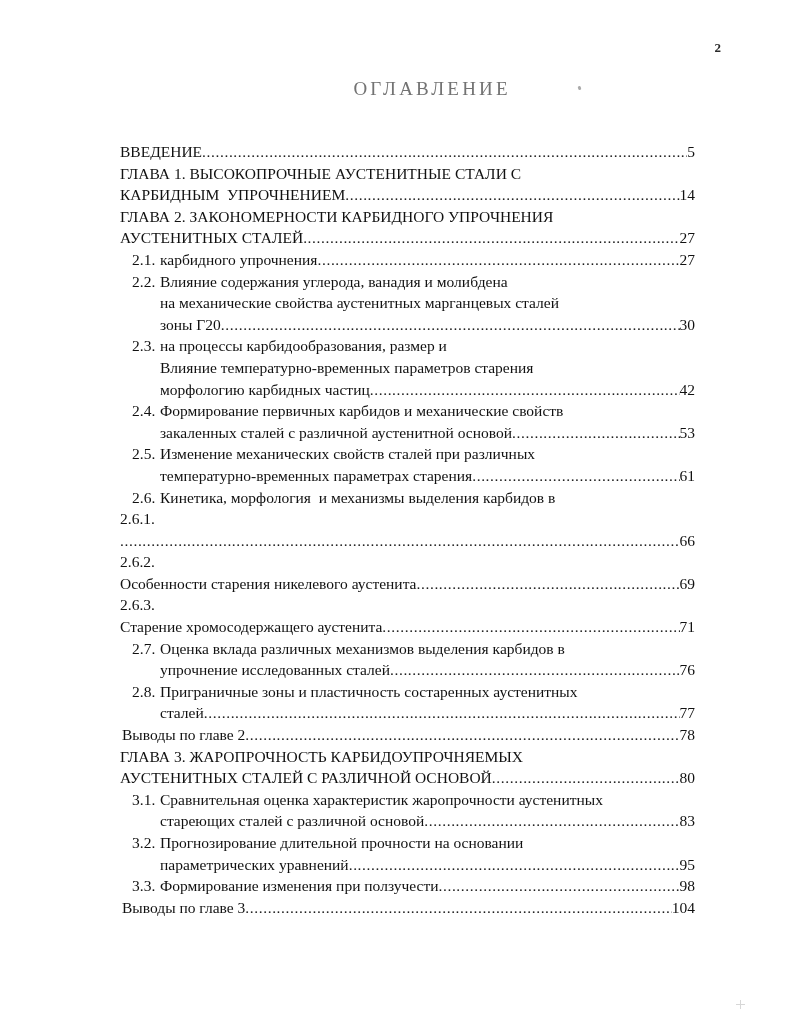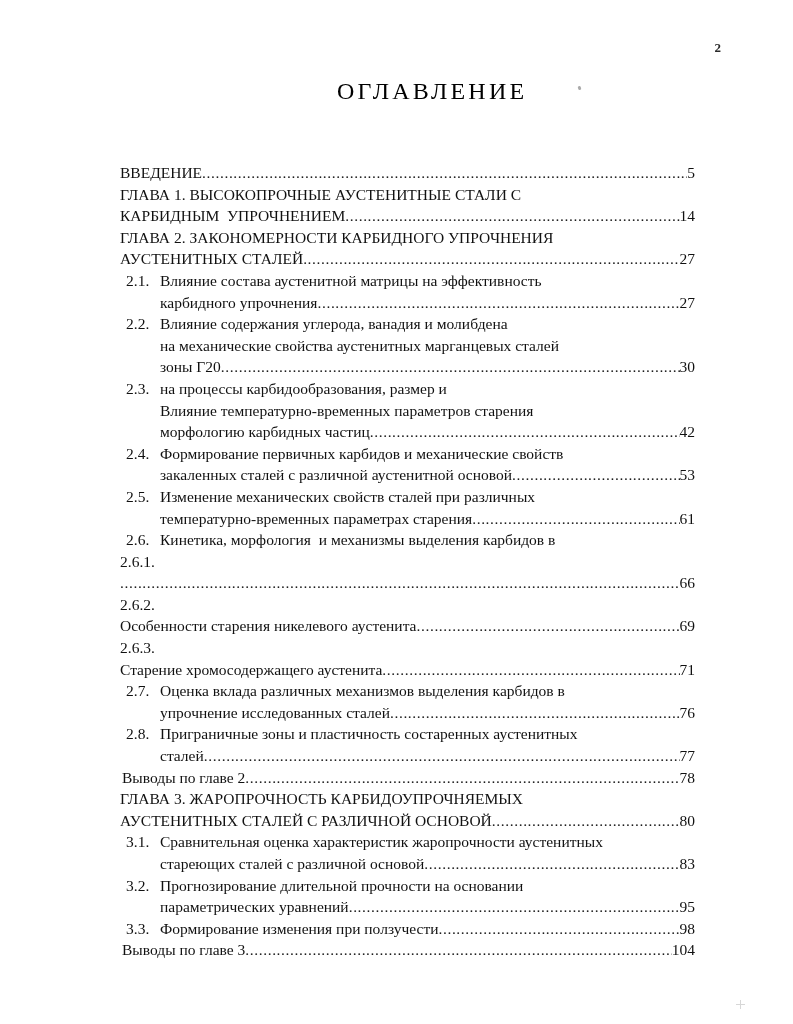--- a/index.html
+++ b/index.html
@@ -59,26 +59,26 @@
   .speck2::after  { left: 0; top: 4px; width: 9px; height: 1px; }
 
   .content {
     position: absolute;
     left: 120px;
     top: 78px;
     width: 575px;
   }
   .doc-title {
     text-align: center;
-    font-size: 24px;
+    font-size: 19px;
     letter-spacing: 3.2px;
     text-indent: 3.2px;
-    margin: 0 0 57px 0;
+    margin: 0 0 41px 0;
     padding-left: 46px;
-    color: #000000;
+    color: #737373;
     font-weight: 400;
   }
 
   
   .row {
     position: relative;
     font-size: 15.5px;
     line-height: 21.6px;
     color: #111111;
   }
@@ -90,21 +90,21 @@
   
   .chapter .body { padding-left: 0; }
 
   
   .sec {
     position: relative;
     padding-left: 40px;
   }
   .sec .num {
     position: absolute;
-    left: 6px;
+    left: 12px;
     top: 0;
     width: 38px;
     font-size: 15.5px;
     line-height: 21.6px;
     white-space: nowrap;
     color: #111111;
   }
   
   .subsec {
     position: relative;
@@ -159,21 +159,21 @@
   <div class="folio">2</div>
   <div class="speck"></div>
   <div class="speck2"></div>
 
   <div class="content">
     <div class="doc-title">ОГЛАВЛЕНИЕ</div>
     <div id="toc-list">
         <div class="row chapter"><span class="body"><span class="ln last"><span class="txt">ВВЕДЕНИЕ</span><span class="leader"></span><span class="pg">5</span></span></span></div>
         <div class="row chapter gap-lg"><span class="body"><span class="ln">ГЛАВА 1. ВЫСОКОПРОЧНЫЕ АУСТЕНИТНЫЕ СТАЛИ С</span><span class="ln last"><span class="txt">КАРБИДНЫМ  УПРОЧНЕНИЕМ</span><span class="leader"></span><span class="pg">14</span></span></span></div>
         <div class="row chapter gap-lg"><span class="body"><span class="ln">ГЛАВА 2. ЗАКОНОМЕРНОСТИ КАРБИДНОГО УПРОЧНЕНИЯ</span><span class="ln last"><span class="txt">АУСТЕНИТНЫХ СТАЛЕЙ</span><span class="leader"></span><span class="pg">27</span></span></span></div>
-        <div class="row sec"><span class="num">2.1.</span><span class="body"><span class="ln">Влияние состава аустенитной матрицы на эффективность</span><span class="ln last"><span class="txt">карбидного упрочнения</span><span class="leader"></span><span class="pg">27</span></span></span></div>
+        <div class="row sec"><span class="num">2.1.</span><span class="body"><span class="ln last"><span class="txt">карбидного упрочнения</span><span class="leader"></span><span class="pg">27</span></span></span></div>
         <div class="row sec"><span class="num">2.2.</span><span class="body"><span class="ln">Влияние содержания углерода, ванадия и молибдена</span><span class="ln">на механические свойства аустенитных марганцевых сталей</span><span class="ln last"><span class="txt">зоны Г20</span><span class="leader"></span><span class="pg">30</span></span></span></div>
         <div class="row sec"><span class="num">2.3.</span><span class="body"><span class="ln">на процессы карбидообразования, размер и</span><span class="ln">Влияние температурно-временных параметров старения</span><span class="ln last"><span class="txt">морфологию карбидных частиц</span><span class="leader"></span><span class="pg">42</span></span></span></div>
         <div class="row sec"><span class="num">2.4.</span><span class="body"><span class="ln">Формирование первичных карбидов и механические свойств</span><span class="ln last"><span class="txt">закаленных сталей с различной аустенитной основой</span><span class="leader"></span><span class="pg">53</span></span></span></div>
         <div class="row sec"><span class="num">2.5.</span><span class="body"><span class="ln">Изменение механических свойств сталей при различных</span><span class="ln last"><span class="txt">температурно-временных параметрах старения</span><span class="leader"></span><span class="pg">61</span></span></span></div>
         <div class="row sec"><span class="num">2.6.</span><span class="body"><span class="ln">Кинетика, морфология  и механизмы выделения карбидов в</span></span></div>
         <div class="row subsec"><span class="num">2.6.1.</span><span class="body"><span class="ln last"><span class="leader"></span><span class="pg">66</span></span></span></div>
         <div class="row subsec"><span class="num">2.6.2.</span><span class="body"><span class="ln last"><span class="txt">Особенности старения никелевого аустенита</span><span class="leader"></span><span class="pg">69</span></span></span></div>
         <div class="row subsec"><span class="num">2.6.3.</span><span class="body"><span class="ln last"><span class="txt">Старение хромосодержащего аустенита</span><span class="leader"></span><span class="pg">71</span></span></span></div>
         <div class="row sec"><span class="num">2.7.</span><span class="body"><span class="ln">Оценка вклада различных механизмов выделения карбидов в</span><span class="ln last"><span class="txt">упрочнение исследованных сталей</span><span class="leader"></span><span class="pg">76</span></span></span></div>
         <div class="row sec"><span class="num">2.8.</span><span class="body"><span class="ln">Приграничные зоны и пластичность состаренных аустенитных</span><span class="ln last"><span class="txt">сталей</span><span class="leader"></span><span class="pg">77</span></span></span></div>

